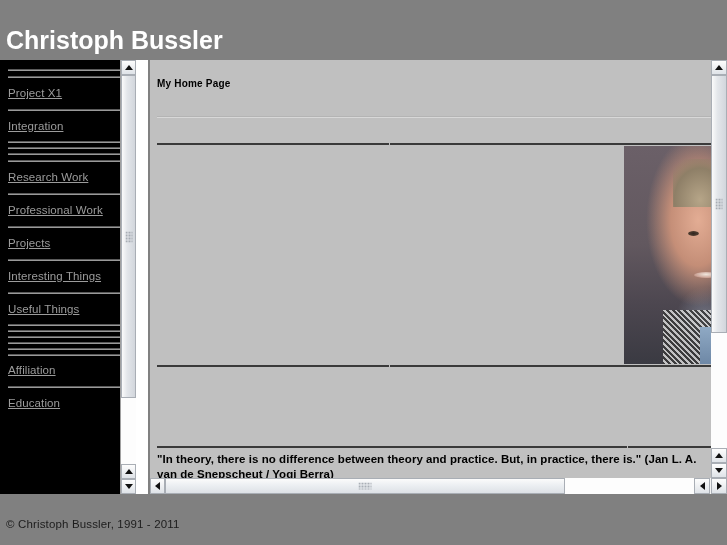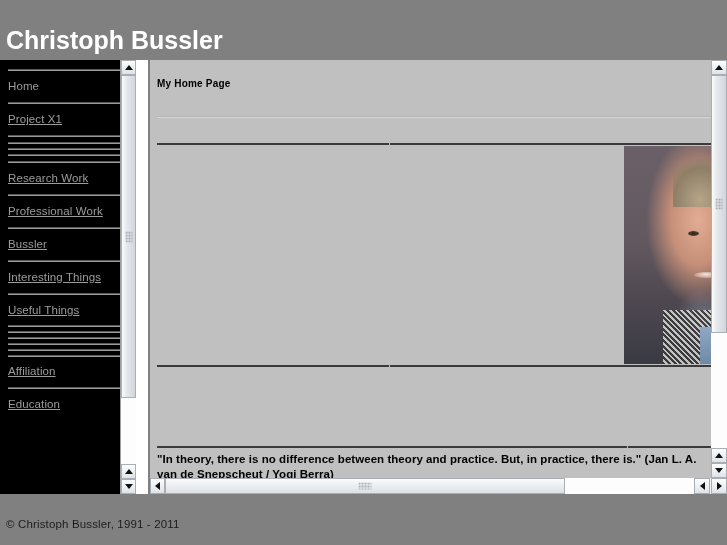--- a/index.html
+++ b/index.html
@@ -384,33 +384,33 @@
 <div id="header">
   <div id="site-title">Christoph Bussler</div>
 </div>
 
 <div id="frameset">
 
   <div id="nav-frame">
     <div id="nav-inner">
       <div class="nav-list" id="nav-list">
           <div class="nav-rule"></div>
-          <a class="nav-link current">Home</a>
           <div class="nav-rule"></div>
           <a class="nav-link">Project X1</a>
           <div class="nav-rule"></div>
+          <a class="nav-link">Integration</a>
           <div class="nav-rule tight"></div>
           <div class="nav-rule tight"></div>
           <div class="nav-rule tight"></div>
           <div class="nav-rule"></div>
           <a class="nav-link">Research Work</a>
           <div class="nav-rule"></div>
           <a class="nav-link">Professional Work</a>
           <div class="nav-rule"></div>
-          <a class="nav-link">Bussler</a>
+          <a class="nav-link">Projects</a>
           <div class="nav-rule"></div>
           <a class="nav-link">Interesting Things</a>
           <div class="nav-rule"></div>
           <a class="nav-link">Useful Things</a>
           <div class="nav-rule tight"></div>
           <div class="nav-rule tight"></div>
           <div class="nav-rule tight"></div>
           <div class="nav-rule tight"></div>
           <div class="nav-rule tight"></div>
           <div class="nav-rule tight"></div>

